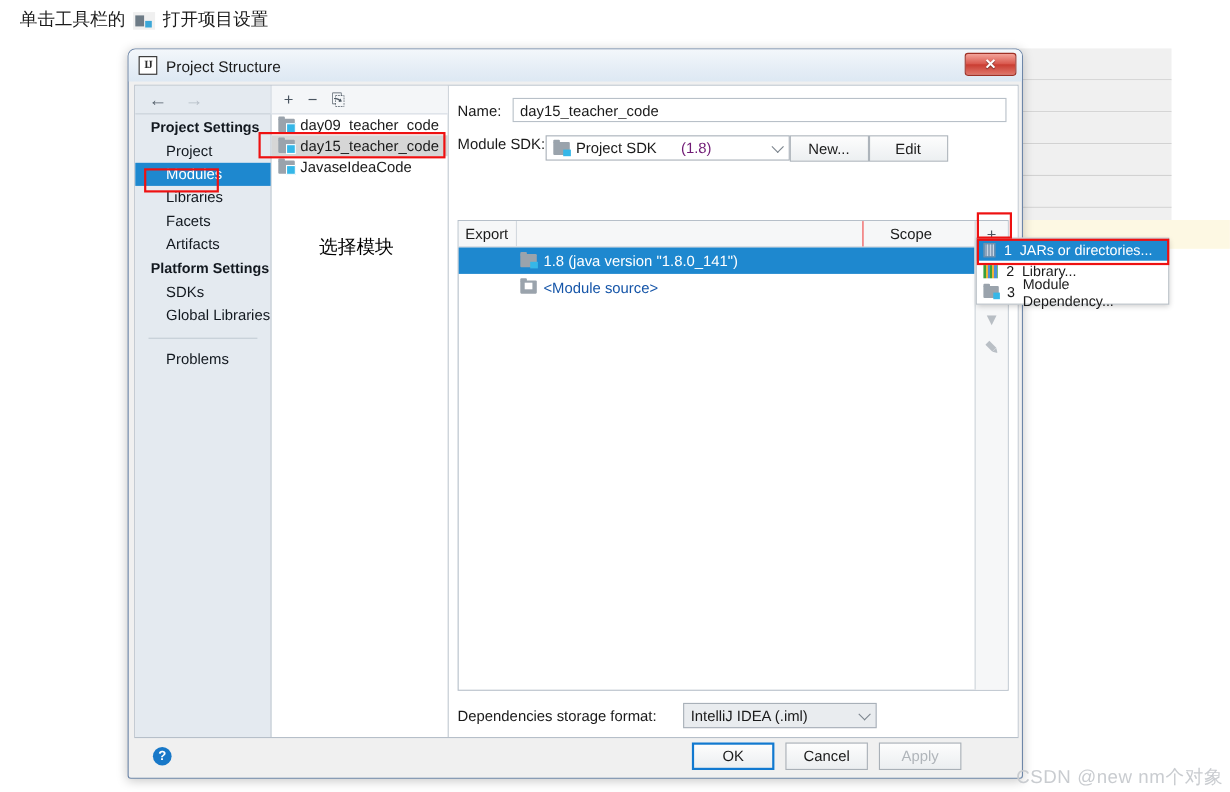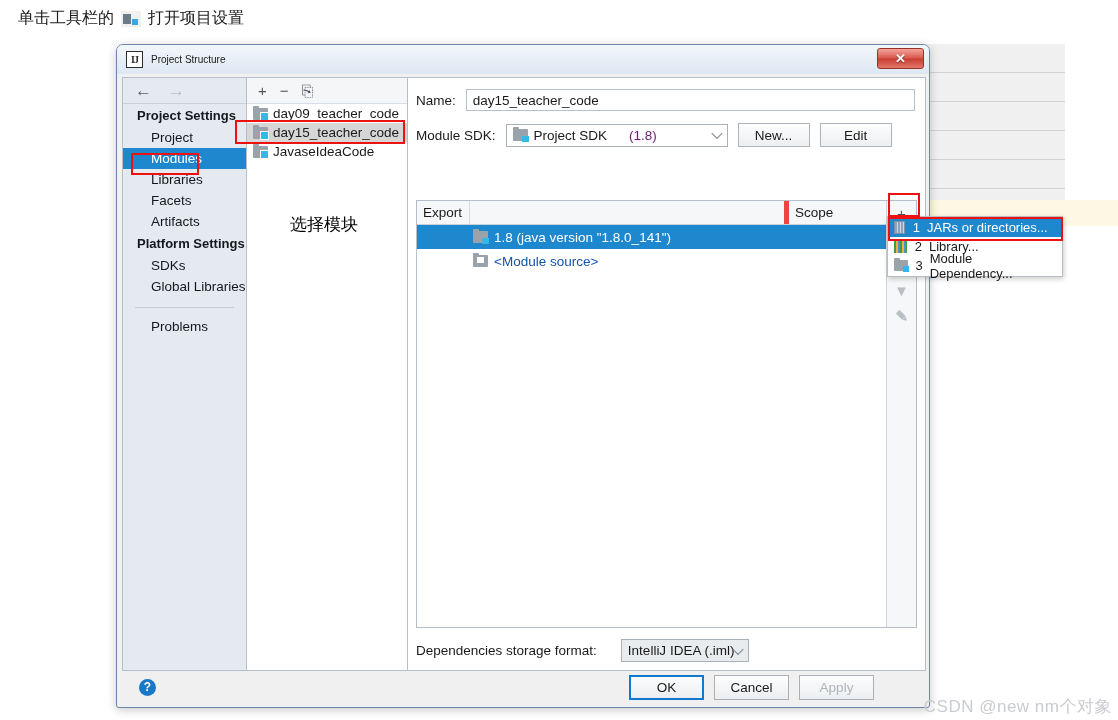--- a/index.html
+++ b/index.html
@@ -69,21 +69,21 @@
   .ij-icon {
     width:17px; height:17px;
     background:#ffffff;
     border:1.6px solid #2b2b2b;
     display:flex; align-items:center; justify-content:center;
     font-size:10px; font-weight:bold; color:#2b2b2b;
     font-family:"Liberation Serif", serif;
     letter-spacing:-1px;
     margin-right:8px;
   }
-  .title-text { font-size:10px; color:#1a1a1a; }
+  .title-text { font-size:14px; color:#1a1a1a; }
   .close-btn {
     position:absolute; right:5px; top:3px;
     width:47px; height:21px;
     background:linear-gradient(180deg,#f3a49b 0%,#d9584d 48%,#c93d32 52%,#e0786c 100%);
     border:1px solid #9e3126;
     border-radius:3px;
     display:flex; align-items:center; justify-content:center;
     color:#fff; font-size:13px; font-weight:bold;
     text-shadow:0 1px 1px rgba(0,0,0,.5);
     cursor:pointer;
@@ -167,21 +167,21 @@
     display:flex; gap:0; padding:10px 0 0 8px;
     border-bottom:1px solid #c9d0d7; margin:8px 8px 0 8px;
   }
   .tab {
     padding:3px 12px 7px 12px; font-size:13.5px; cursor:pointer;
     border-bottom:2px solid transparent; margin-bottom:-1px; color:#1a1a1a;
   }
   .tab.active { border-bottom-color:#6d7c8b; }
 
   .sdk-row {
-    display:flex; align-items:center; gap:10px;
+    display:flex; 
     padding:12px 6px 0 8px;
   }
   .sdk-lab { font-size:13.5px; }
   .combo {
     height:23px; border:1px solid #a8b0b8; background:#fff;
     display:flex; align-items:center; gap:6px;
     padding:0 4px 0 6px; font-size:13.5px; position:relative;
   }
   .combo .chev {
     position:absolute; right:6px; top:50%; transform:translateY(-55%);
@@ -217,22 +217,22 @@
   }
   .tbl { flex:1; display:flex; flex-direction:column; min-width:0; }
   .thead {
     display:flex; height:24px; background:#f6f7f8;
     border-bottom:1px solid #c9d0d7; align-items:center;
     font-size:13.5px;
   }
   .th-export { width:52px; padding-left:6px; }
   .th-mid { flex:1; border-left:1px solid #d3d9df; height:100%; }
   .th-scope {
-    width:102px; border-left:5px solid #ef4444; height:100%;
-    padding-left:6px; display:flex; align-items:center;
+    width:102px; border-left:1px solid #ef4444; height:100%;
+    padding-left:24px; display:flex; align-items:center;
   }
   .trow {
     display:flex; align-items:center; gap:6px;
     height:24px; padding-left:56px; font-size:13.5px; cursor:pointer;
   }
   .trow.sel { background:#1e88cf; color:#ffffff; }
   .trow .lnk { color:#1555a8; }
   .ico-sdk {
     width:15px; height:12px; position:relative; background:#9aa3ac; border-radius:1px;
     flex:0 0 auto;
@@ -278,21 +278,21 @@
   }
   .pencil::after {
     content:""; position:absolute; left:4px; top:10px; width:5px; height:4px;
     background:#b9bfc5; clip-path:polygon(0 0,100% 0,50% 100%);
   }
 
   .storage-row {
     position:absolute; left:8px; bottom:8px;
     display:flex; align-items:center; gap:24px; font-size:13.5px;
   }
-  #storage-combo { width:128px; background:#e9ecef; }
+  #storage-combo { width:176px; background:#e9ecef; }
 
   
   .dlg-footer {
     position:absolute; left:5px; bottom:5px; right:5px; height:30px;
     display:flex; align-items:center;
   }
   .help-ico {
     width:17px; height:17px; border-radius:50%;
     background:#1878c8; color:#fff; font-size:12px; font-weight:bold;
     display:flex; align-items:center; justify-content:center;

